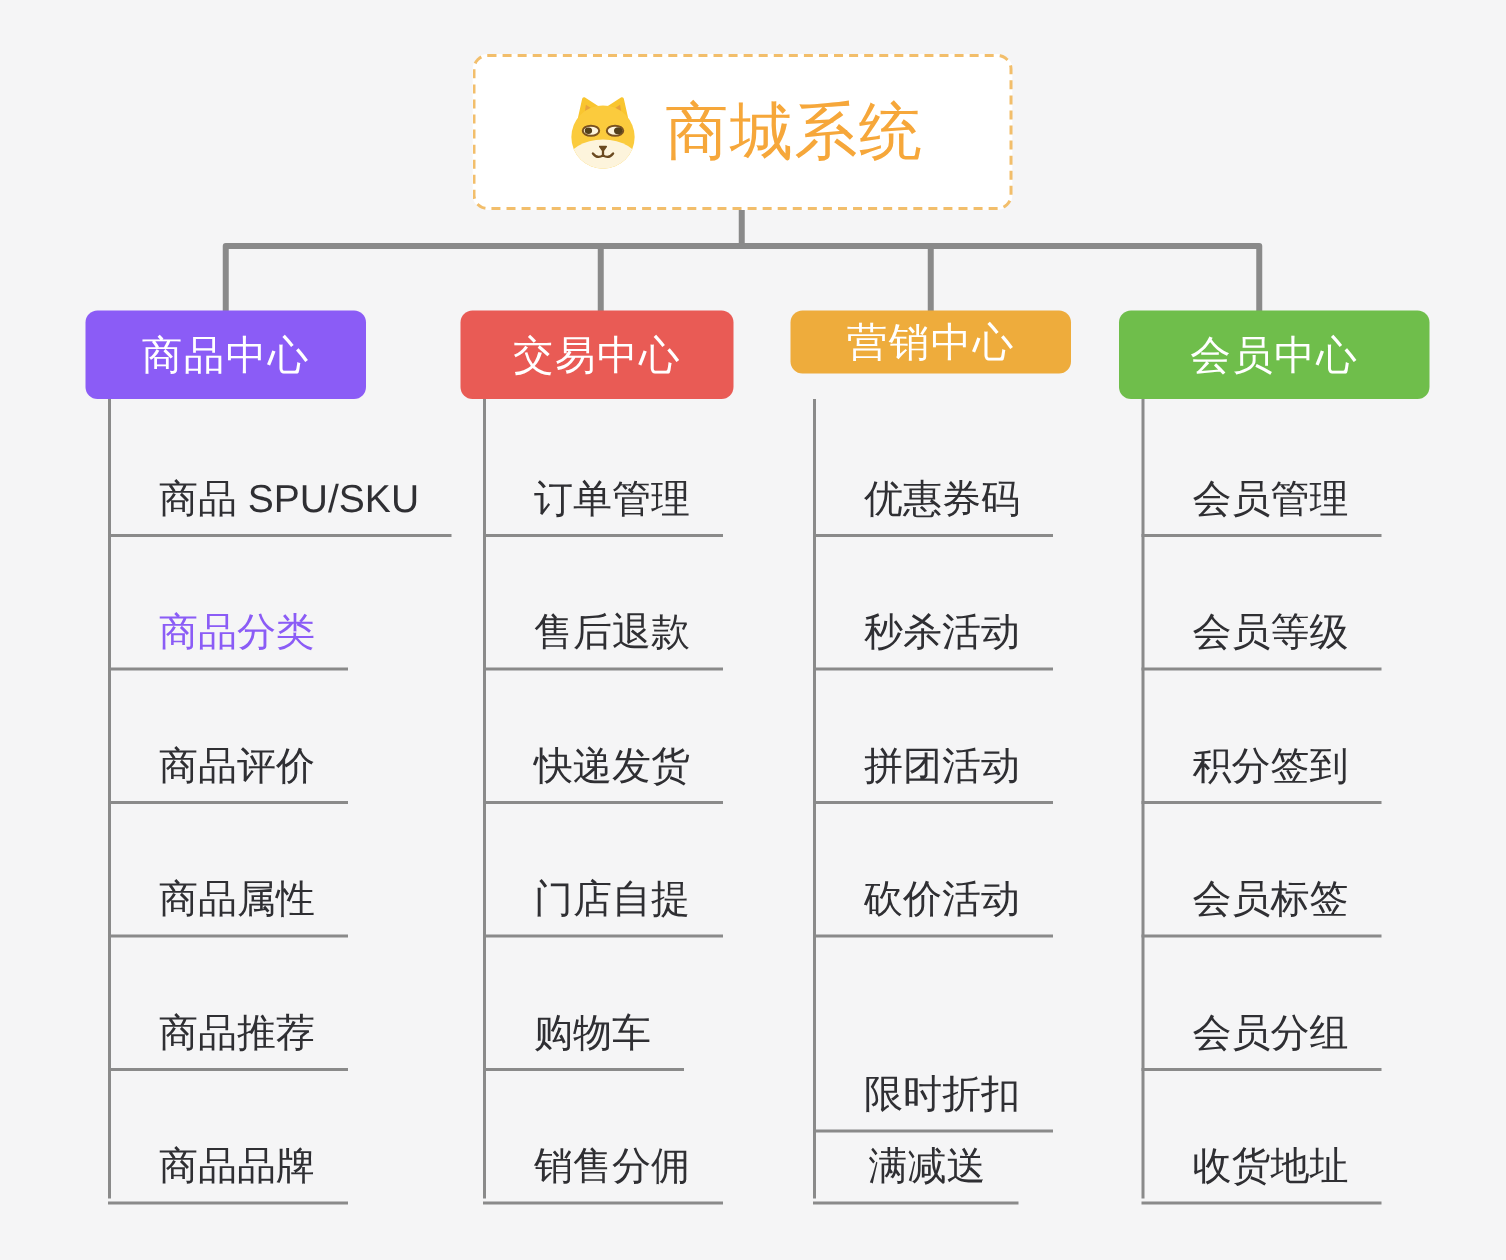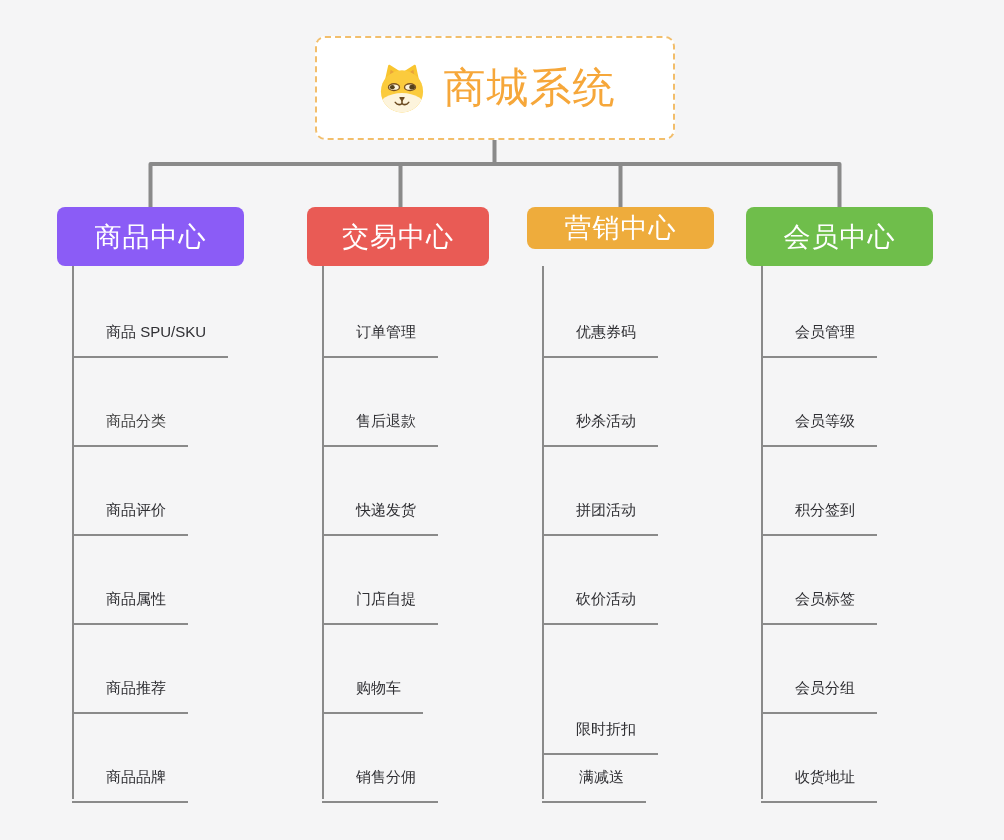--- a/index.html
+++ b/index.html
@@ -53,21 +53,21 @@
   }
   .branch-vline {
     position: absolute;
     width: 2px;
   }
   .leaf {
     position: absolute;
     height: 36px;
     line-height: 32px;
     padding: 0 22px 4px 34px;
-    font-size: 15px;
+    font-size: 26px;
     white-space: nowrap;
     border-bottom: 2px solid #8A8A8A;
     cursor: pointer;
   }
 </style>
 </head>
 <body style="background: rgb(245, 245, 246);">
 
 <div class="canvas" style="background: rgb(245, 245, 246);">
 
@@ -99,21 +99,21 @@
     <span class="root-title" id="root-title" style="color: rgb(246, 167, 58);">商城系统</span>
   </div>
 
   <div id="branches">
       <div class="branch" style="left: 57px;">
         <div class="branch-header" style="top: 207px; width: 187px; height: 59px; background: #8b5cf6;">
           <span>商品中心</span>
         </div>
         <div class="branch-vline" style="left: 15px; top: 266px; height: 533px; background: rgb(138, 138, 138);"></div>
         <div class="leaf" style="left: 15px; top: 316px; border-bottom-color: rgb(138, 138, 138); color: rgb(47, 47, 51);">商品 SPU/SKU</div>
-        <div class="leaf" style="left: 15px; top: 405px; border-bottom-color: rgb(138, 138, 138); color: #404040;">商品分类</div>
+        <div class="leaf" style="left: 15px; top: 405px; border-bottom-color: rgb(138, 138, 138); color: #8b5cf6;">商品分类</div>
         <div class="leaf" style="left: 15px; top: 494px; border-bottom-color: rgb(138, 138, 138); color: rgb(47, 47, 51);">商品评价</div>
         <div class="leaf" style="left: 15px; top: 583px; border-bottom-color: rgb(138, 138, 138); color: rgb(47, 47, 51);">商品属性</div>
         <div class="leaf" style="left: 15px; top: 672px; border-bottom-color: rgb(138, 138, 138); color: rgb(47, 47, 51);">商品推荐</div>
         <div class="leaf" style="left: 15px; top: 761px; border-bottom-color: rgb(138, 138, 138); color: rgb(47, 47, 51);">商品品牌</div>
       </div>
       <div class="branch" style="left: 307px;">
         <div class="branch-header" style="top: 207px; width: 182px; height: 59px; background: rgb(233, 91, 85);">
           <span>交易中心</span>
         </div>
         <div class="branch-vline" style="left: 15px; top: 266px; height: 533px; background: rgb(138, 138, 138);"></div>
@@ -130,21 +130,21 @@
         </div>
         <div class="branch-vline" style="left: 15px; top: 266px; height: 533px; background: rgb(138, 138, 138);"></div>
         <div class="leaf" style="left: 15px; top: 316px; border-bottom-color: rgb(138, 138, 138); color: rgb(47, 47, 51);">优惠券码</div>
         <div class="leaf" style="left: 15px; top: 405px; border-bottom-color: rgb(138, 138, 138); color: rgb(47, 47, 51);">秒杀活动</div>
         <div class="leaf" style="left: 15px; top: 494px; border-bottom-color: rgb(138, 138, 138); color: rgb(47, 47, 51);">拼团活动</div>
         <div class="leaf" style="left: 15px; top: 583px; border-bottom-color: rgb(138, 138, 138); color: rgb(47, 47, 51);">砍价活动</div>
         <div class="leaf" style="left: 15px; top: 672px; border-bottom-color: rgb(138, 138, 138); color: rgb(47, 47, 51); margin-top: 41px;">限时折扣</div>
         <div class="leaf" style="left: 15px; top: 761px; border-bottom-color: rgb(138, 138, 138); color: rgb(47, 47, 51); padding-left: 37px;">满减送</div>
       </div>
       <div class="branch" style="left: 746px;">
-        <div class="branch-header" style="top: 207px; width: 187px; height: 59px; background: rgb(111, 190, 75);">
+        <div class="branch-header" style="top: 207px; width: 207px; height: 59px; background: rgb(111, 190, 75);">
           <span>会员中心</span>
         </div>
         <div class="branch-vline" style="left: 15px; top: 266px; height: 533px; background: rgb(138, 138, 138);"></div>
         <div class="leaf" style="left: 15px; top: 316px; border-bottom-color: rgb(138, 138, 138); color: rgb(47, 47, 51);">会员管理</div>
         <div class="leaf" style="left: 15px; top: 405px; border-bottom-color: rgb(138, 138, 138); color: rgb(47, 47, 51);">会员等级</div>
         <div class="leaf" style="left: 15px; top: 494px; border-bottom-color: rgb(138, 138, 138); color: rgb(47, 47, 51);">积分签到</div>
         <div class="leaf" style="left: 15px; top: 583px; border-bottom-color: rgb(138, 138, 138); color: rgb(47, 47, 51);">会员标签</div>
         <div class="leaf" style="left: 15px; top: 672px; border-bottom-color: rgb(138, 138, 138); color: rgb(47, 47, 51);">会员分组</div>
         <div class="leaf" style="left: 15px; top: 761px; border-bottom-color: rgb(138, 138, 138); color: rgb(47, 47, 51);">收货地址</div>
       </div>

